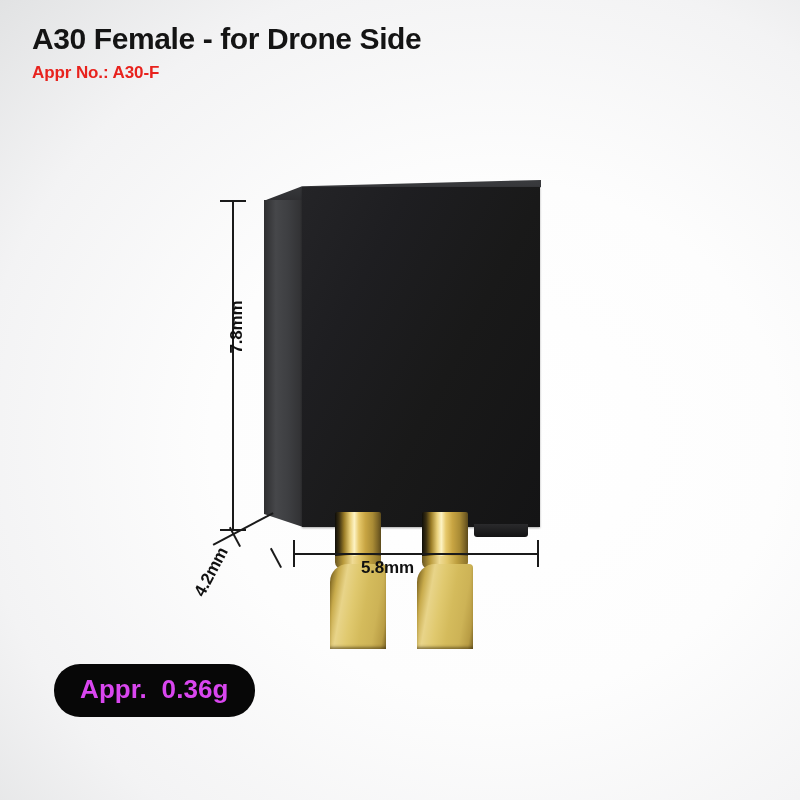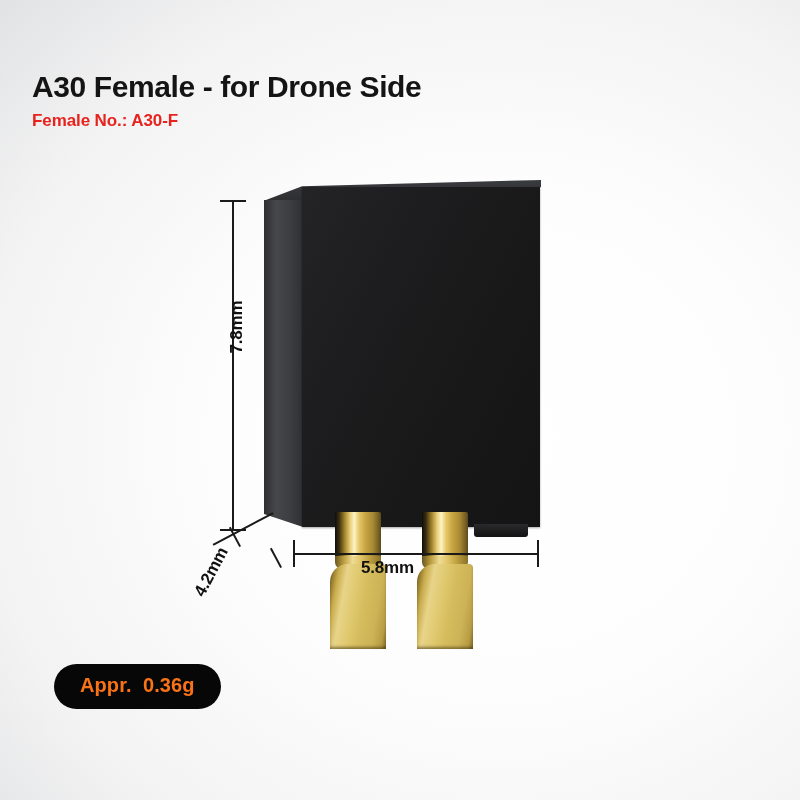--- a/index.html
+++ b/index.html
@@ -22,21 +22,20 @@
       radial-gradient(ellipse 105% 95% at 62% 55%, #ffffff 0%, #fdfdfd 34%, #f3f3f4 62%, #e2e3e4 82%, #d3d4d5 100%);
     overflow: hidden;
   }
 
   
   #header {
     position: absolute;
     left: 32px;
     top: 22px;
     width: 620px;
-    margin-top: 48px;
   }
   #product-title {
     font-size: 30px;
     font-weight: bold;
     color: #141414;
     letter-spacing: -0.4px;
     line-height: 1.14;
     white-space: nowrap;
   }
   #product-model {
@@ -207,35 +206,35 @@
   }
 
   
   #weight-badge {
     position: absolute;
     left: 54px;
     top: 664px;
     padding: 10px 26px 12px 26px;
     background: #070707;
     border-radius: 26px;
-    color: #f97316;
-    font-size: 20px;
+    color: #d946ef;
+    font-size: 26px;
     font-weight: bold;
     letter-spacing: 0.1px;
     white-space: pre;
   }
 </style>
 </head>
 <body>
 
 <div id="page">
 
   <div id="header">
     <div id="product-title">A30 Female - for Drone Side</div>
-    <div id="product-model">Female No.: A30-F</div>
+    <div id="product-model">Appr No.: A30-F</div>
   </div>
 
   <div id="stage">
 
     <div id="connector-body">
       <div class="body-top"></div>
       <div class="body-side"></div>
       <div class="body-front"></div>
       <div class="body-tab"></div>
     </div>

